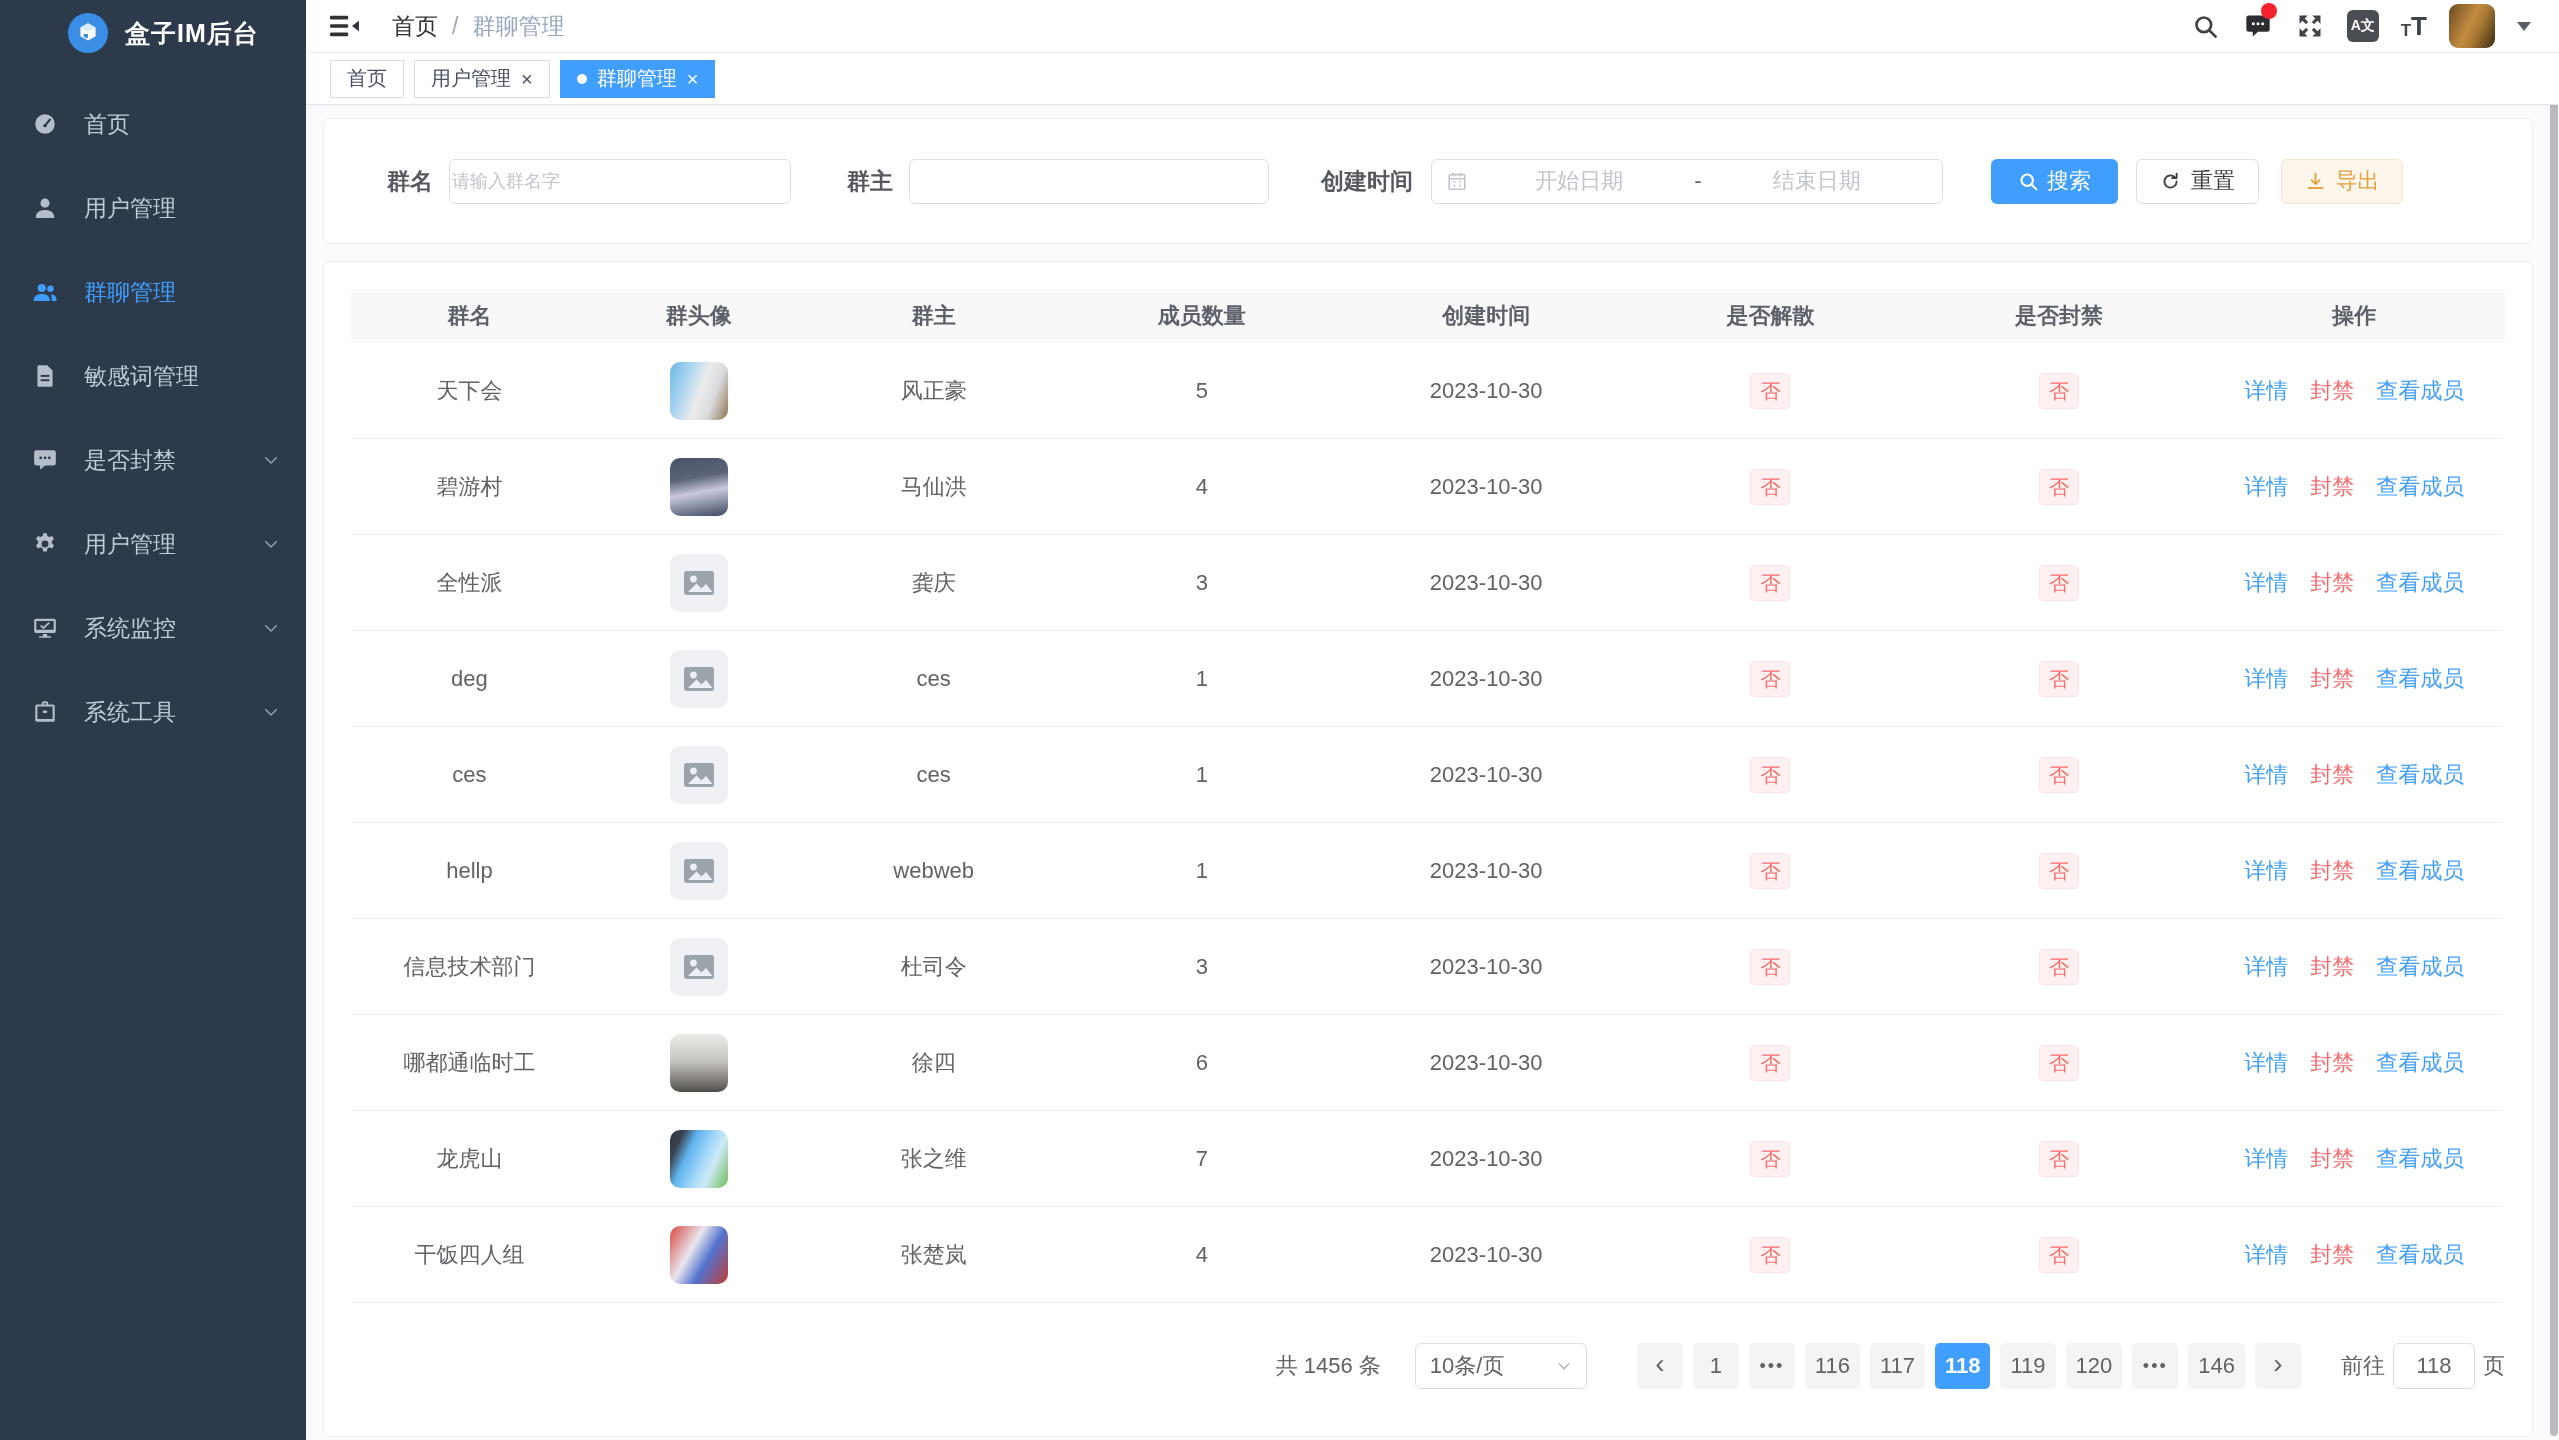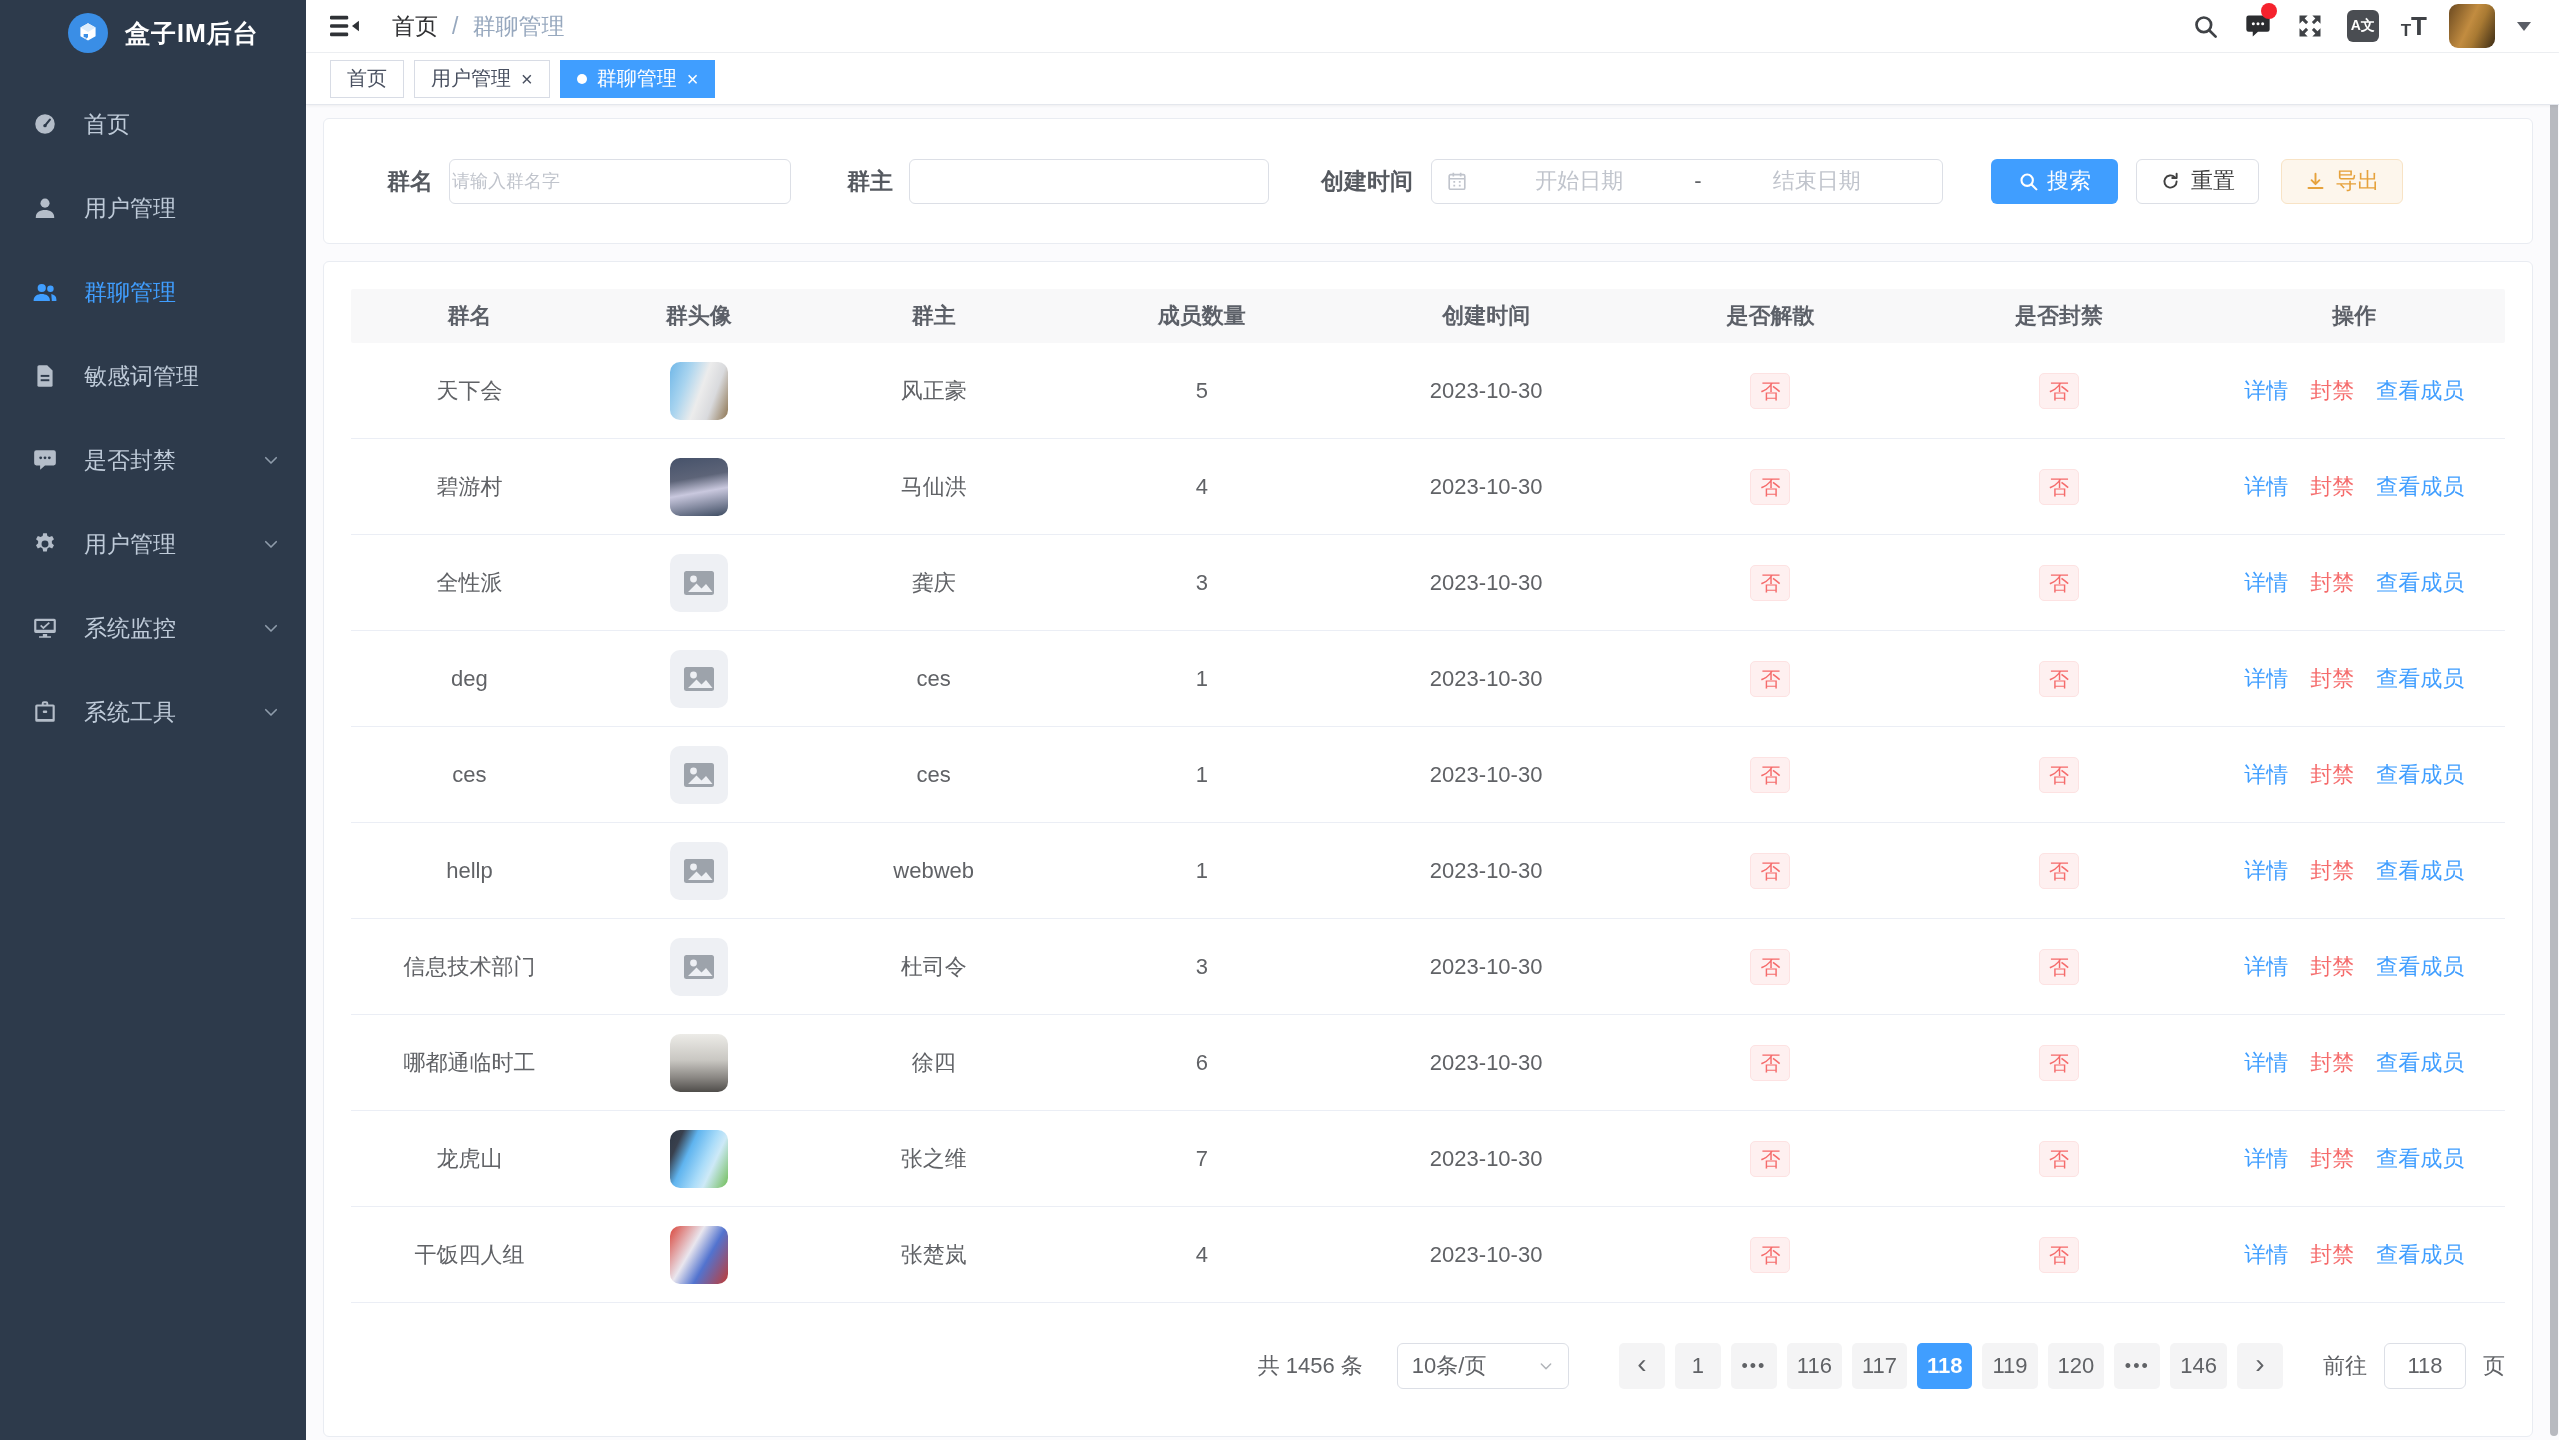--- a/index.html
+++ b/index.html
@@ -93,21 +93,21 @@
   .pagination { display:flex; align-items:center; justify-content:flex-end; margin-top:40px; padding-bottom:30px; gap:0; font-size:22px; color:#606266; }
   .pg-total { margin-right:34px; }
   .pg-select { width:172px; height:46px; border:1px solid #dcdfe6; border-radius:6px; display:flex; align-items:center; padding:0 14px; cursor:pointer; margin-right:50px; background:#fff; }
   .pg-select .sel-label { flex:1; }
   .pg-select svg { width:16px; height:16px; color:#b0b3b8; }
   .pages { display:inline-flex; align-items:center; gap:10px; }
   .pg-btn { min-width:46px; height:46px; padding:0 10px; border-radius:5px; background:#f4f4f5; color:#606266; display:inline-flex; align-items:center; justify-content:center; font-size:22px; cursor:pointer; border:none; }
   .pg-btn.active { background:#409eff; color:#fff; font-weight:700; }
   .pg-arrow { font-size:28px; line-height:1; padding-bottom:4px; }
   .pg-ellipsis { letter-spacing:2px; font-size:18px; }
-  .pg-goto { display:flex; align-items:center; margin-left:40px; gap:17px; }
+  .pg-goto { display:flex; align-items:center; margin-left:40px; gap:8px; }
   .goto-input { width:82px; height:46px; border:1px solid #dcdfe6; border-radius:6px; text-align:center; font-size:22px; color:#606266; outline:none; }
 
   
   .scrollbar-thumb { position:absolute; top:58px; bottom:4px; right:1px; width:8px; border-radius:4px; background:#b8bac0; }
 </style>
 </head>
 <body>
 
 <svg width="0" height="0" style="position:absolute">
   <symbol id="i-dashboard" viewBox="0 0 24 24">

